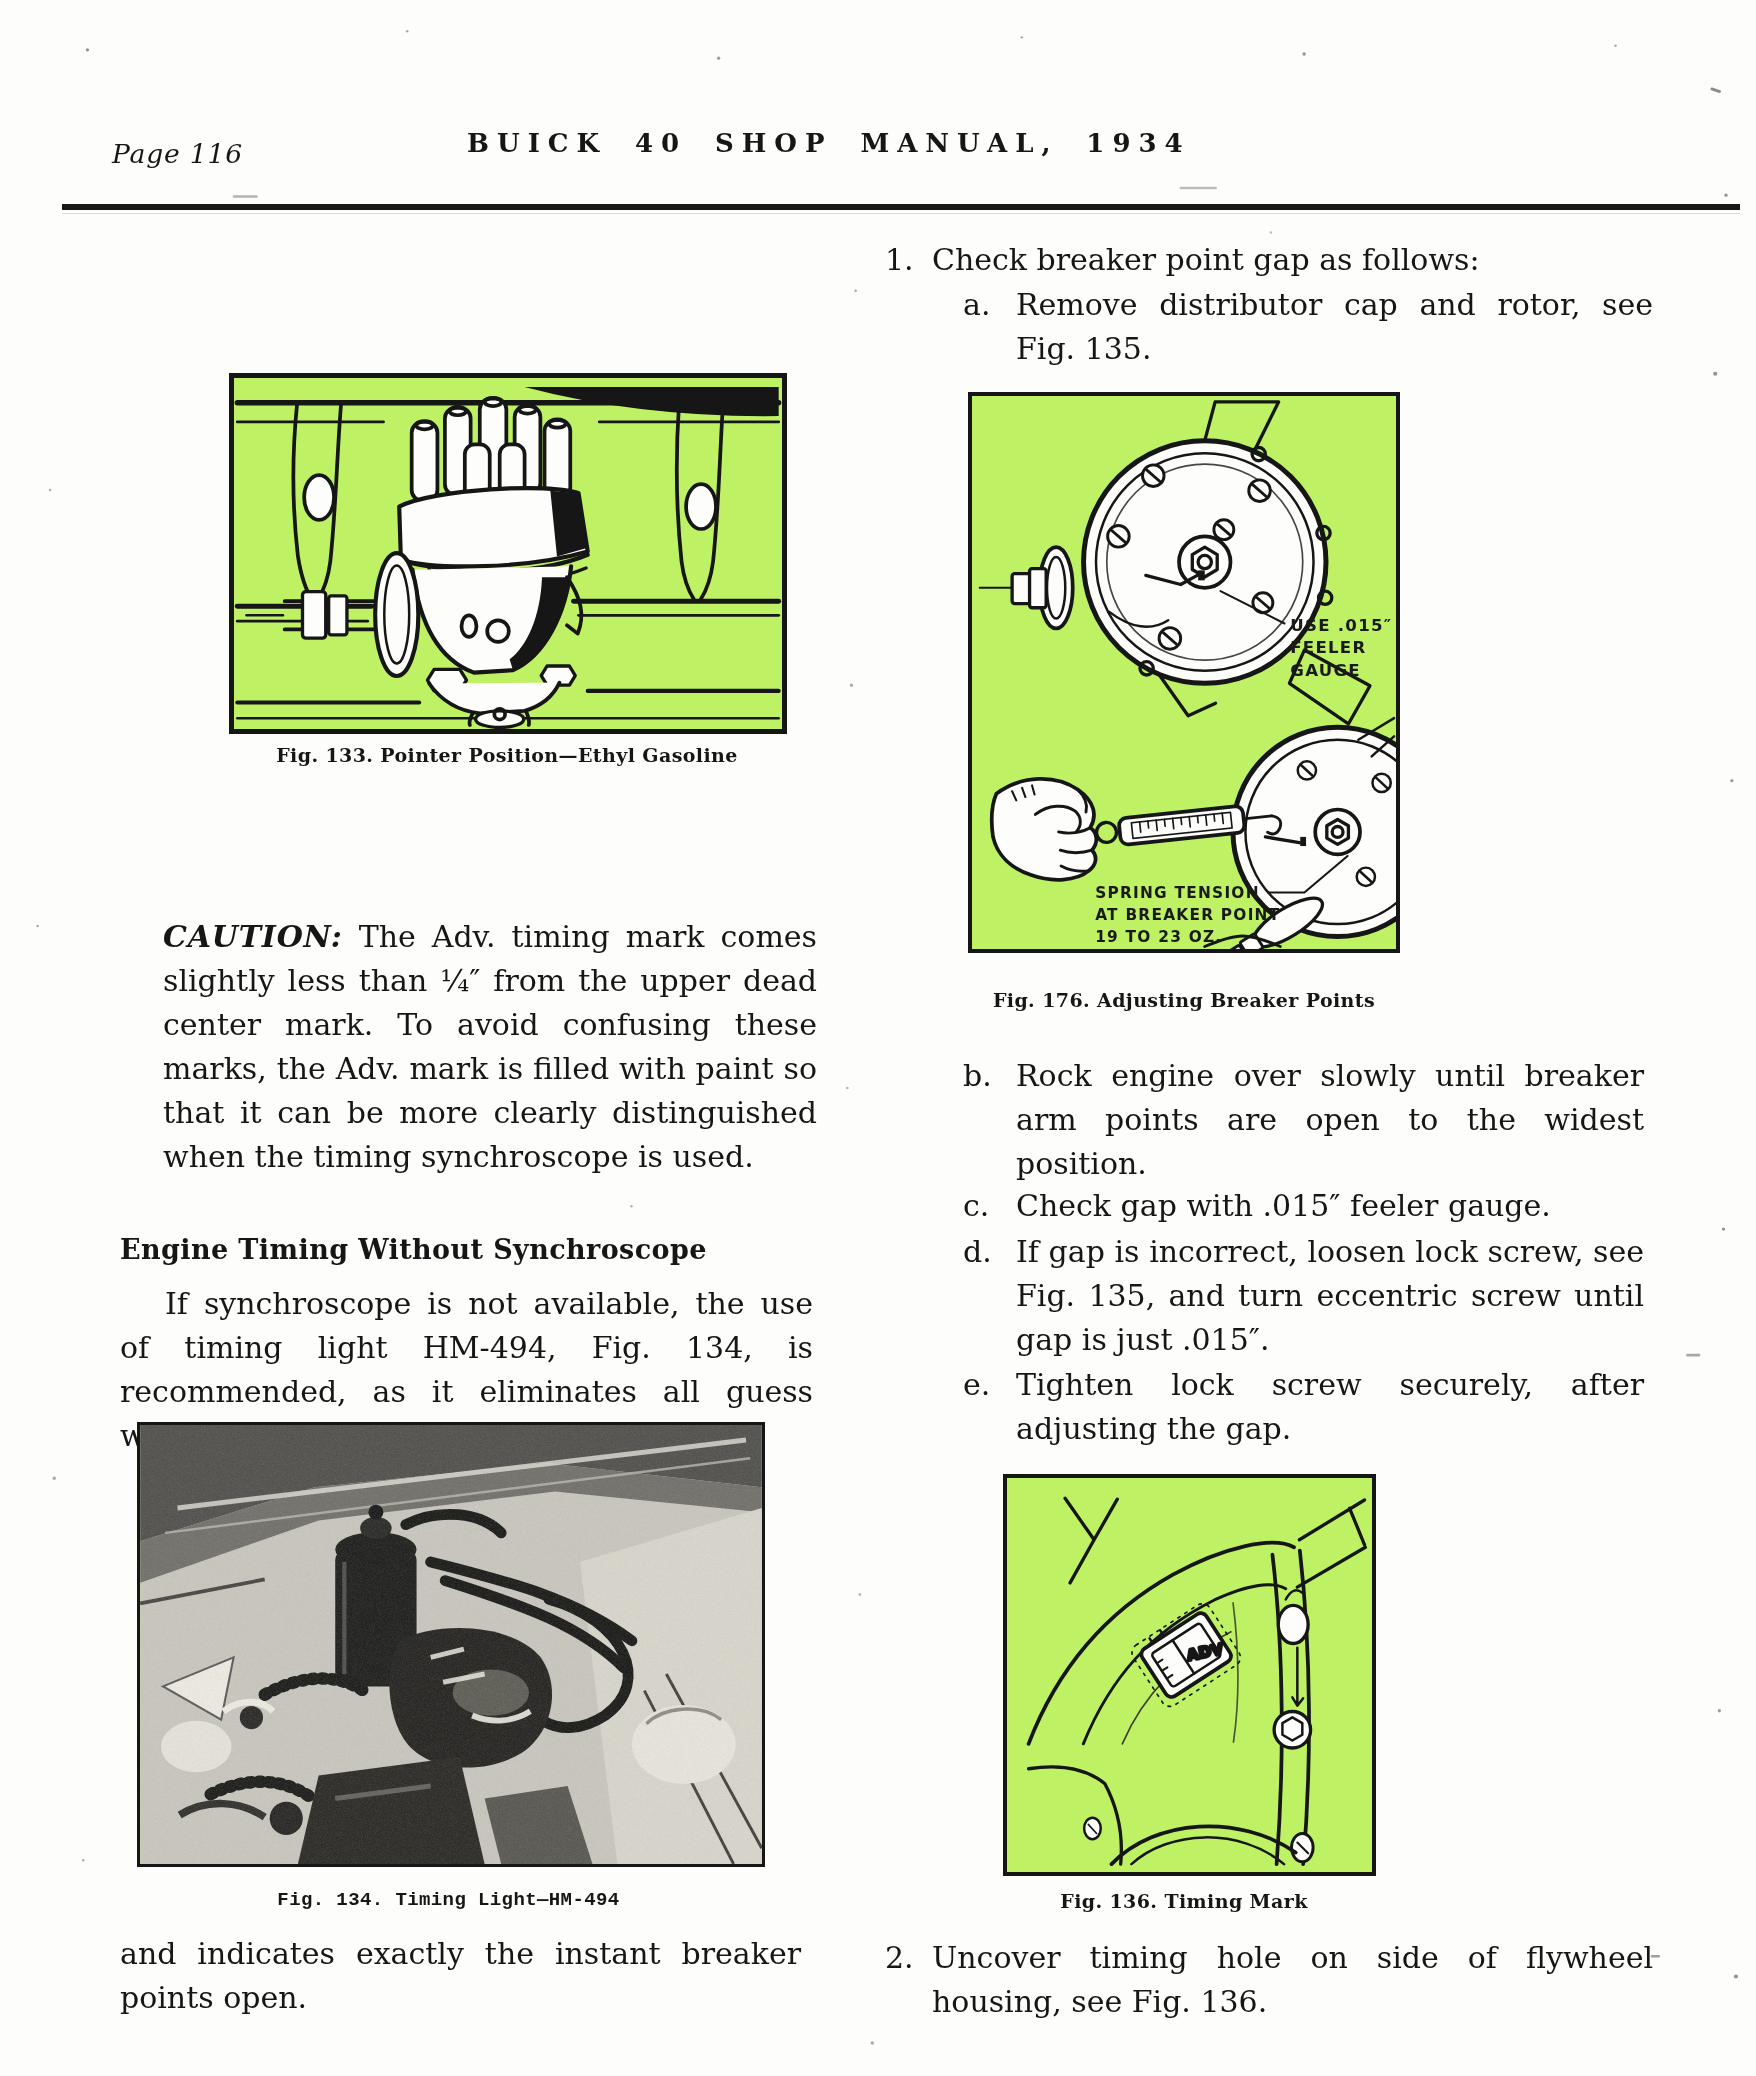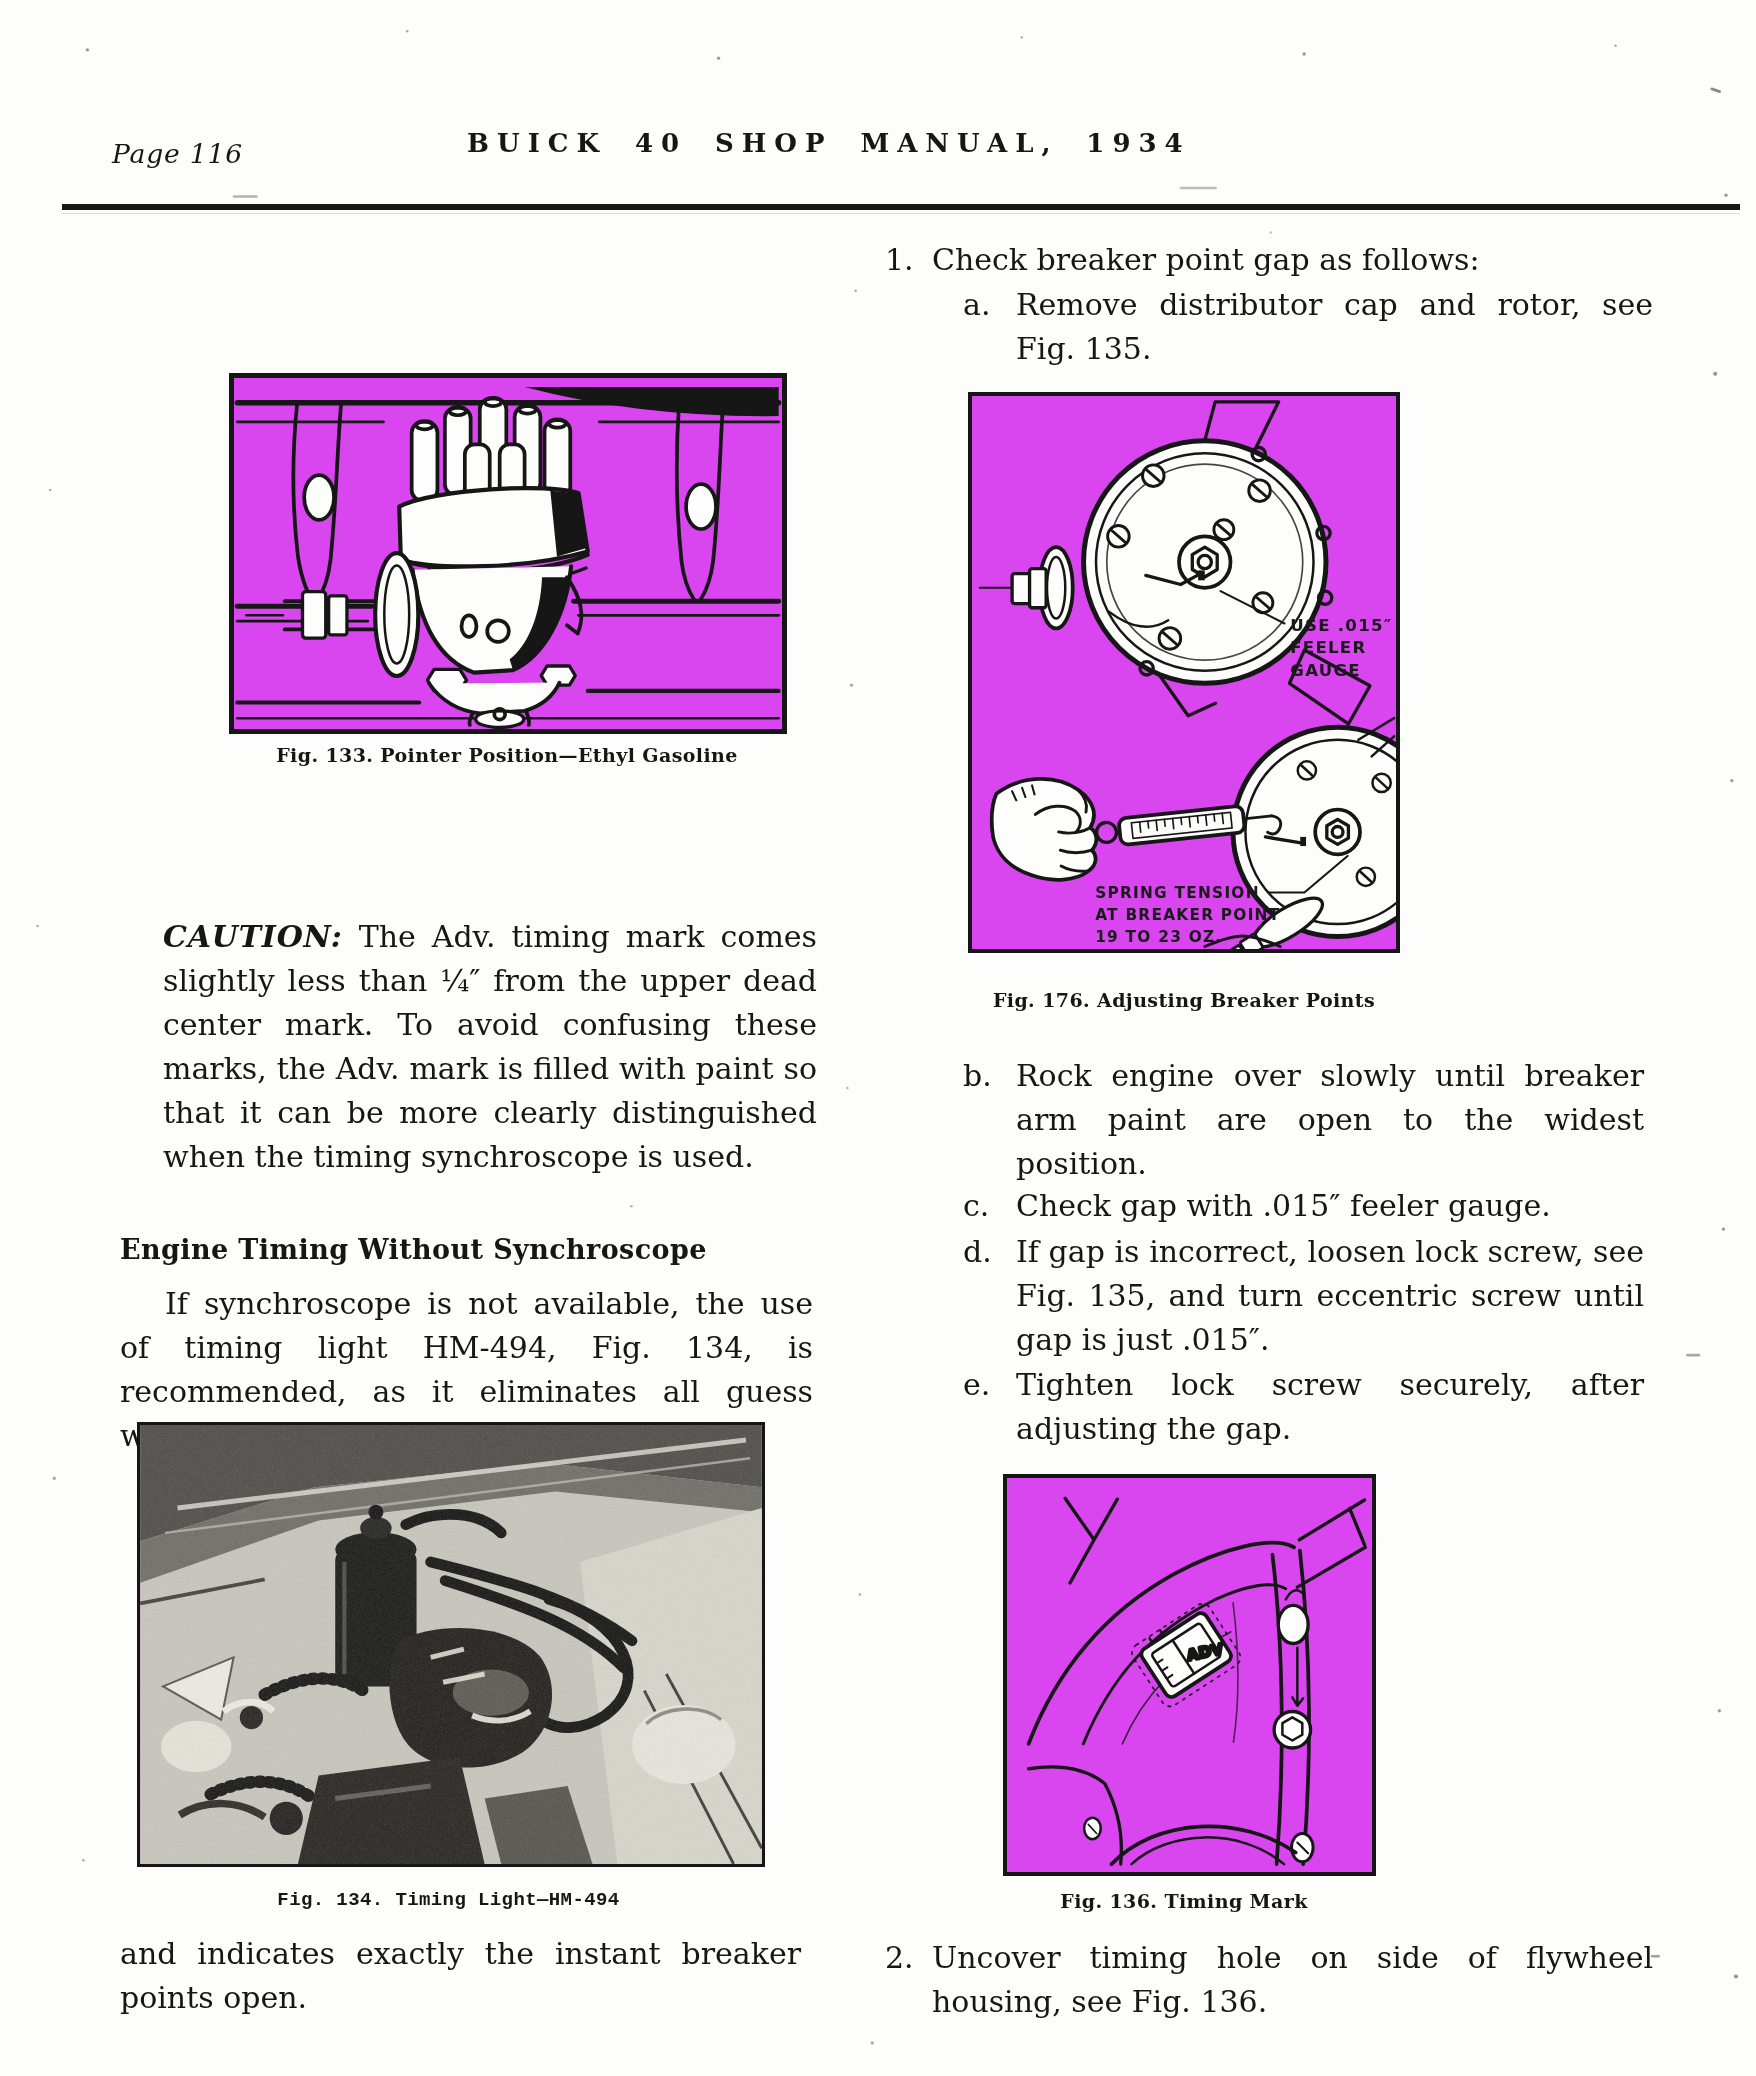--- a/index.html
+++ b/index.html
@@ -7,21 +7,21 @@
         font-family:"DejaVu Serif","Liberation Serif",serif;color:#161616;}
   .p{position:absolute;font-size:30px;line-height:44px;text-align:justify;text-align-last:left;hyphens:auto;}
   .single{text-align:left;}
   .page-label{position:absolute;left:112px;top:138px;font-style:italic;font-size:26.6px;letter-spacing:0.8px;}
   .masthead{position:absolute;left:467px;top:128px;font-size:26px;font-weight:bold;letter-spacing:8px;word-spacing:10.8px;}
   .rule{position:absolute;left:62px;top:204px;width:1678px;height:6.2px;background:#181818;}
   .rule2{position:absolute;left:62px;top:213px;width:1678px;height:1.2px;background:#55555533;}
   .heading{position:absolute;font-weight:bold;font-size:27px;letter-spacing:0.4px;}
   .caution-label{font-weight:bold;font-style:italic;letter-spacing:0.8px;}
   .figcap{position:absolute;font-weight:bold;font-size:19px;letter-spacing:0.4px;text-align:center;}
-  .figbox{position:absolute;background:#d946ef;}
+  .figbox{position:absolute;background:#bef264;}
   .b12{border:5px solid #161616;}
   .b10{border:4.2px solid #161616;}
   .b8{border:3.7px solid #161616;}
   .figbox svg{display:block;width:100%;height:100%;}
   .li{position:absolute;display:flex;}
   .mk{flex:none;font-size:30px;line-height:44px;}
   .mk-num{width:47px;}
   .mk-let{width:53px;}
   .li .p2{flex:1;font-size:30px;line-height:44px;text-align:justify;text-align-last:left;hyphens:auto;}
   .ln{stroke:#161616;fill:none;stroke-linecap:round;stroke-linejoin:round;}
@@ -290,21 +290,21 @@
       <text x="766" y="674" class="handlbl" font-size="40">GAUGE</text>
       <text x="296" y="1210" class="handlbl" font-size="37">SPRING TENSION</text>
       <text x="296" y="1262" class="handlbl" font-size="37">AT BREAKER POINT</text>
       <text x="296" y="1314" class="handlbl" font-size="37">19 TO 23 OZ.</text>
     </svg>
   </div>
   <div class="figcap" style="left:968px;top:989px;width:432px;">Fig. 176. Adjusting Breaker Points</div>
 
   <div class="li" style="left:963px;top:1054px;width:681px;">
     <div class="mk mk-let">b.</div>
-    <div class="p2">Rock engine over slowly until breaker arm paint are open to the widest position.</div>
+    <div class="p2">Rock engine over slowly until breaker arm points are open to the widest position.</div>
   </div>
 
   <div class="li" style="left:963px;top:1184px;width:690px;">
     <div class="mk mk-let">c.</div>
     <div class="p2 single">Check gap with .015″ feeler gauge.</div>
   </div>
 
   <div class="li" style="left:963px;top:1230px;width:681px;">
     <div class="mk mk-let">d.</div>
     <div class="p2">If gap is incorrect, loosen lock screw, see Fig. 135, and turn eccentric screw until gap is just .015″.</div>

